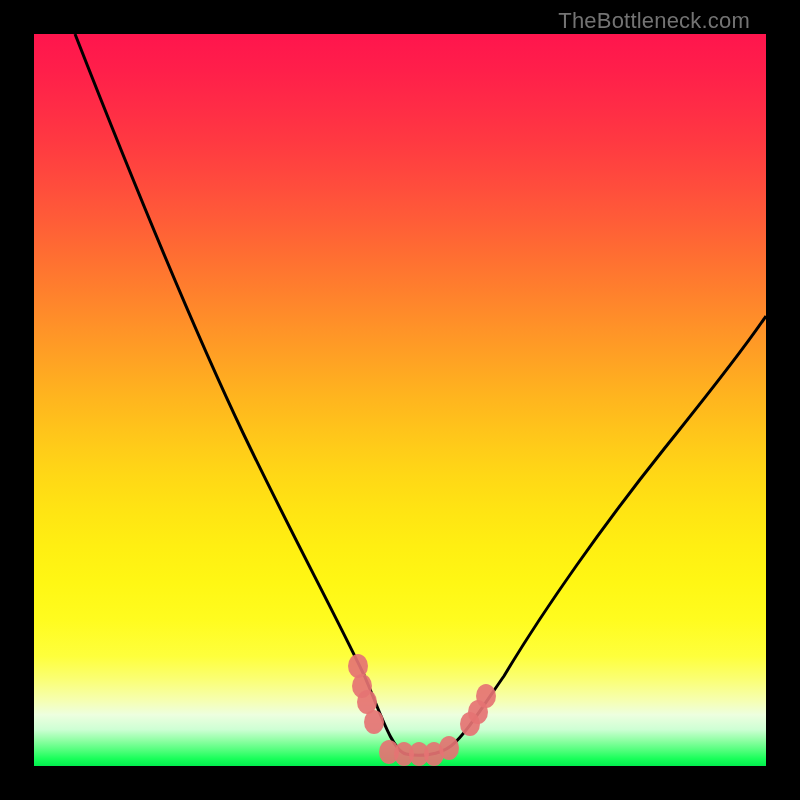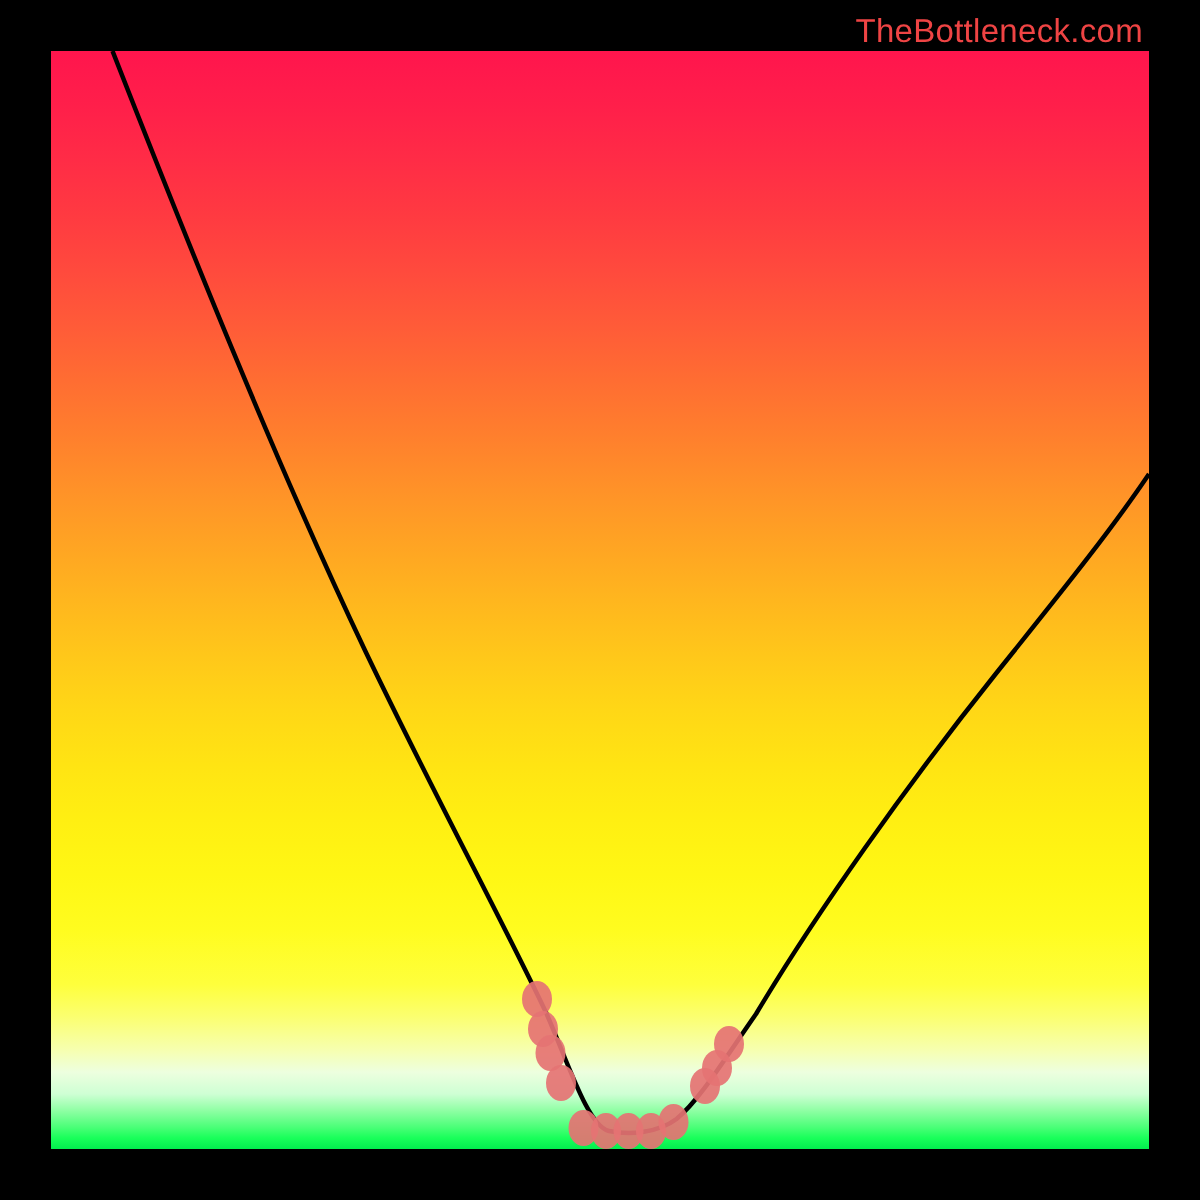--- a/index.html
+++ b/index.html
@@ -27,21 +27,21 @@
 #feff3c 85%,
 #fbff71 88%,
 #f6ffb0 91%,
 #edffdf 93%,
 #ceffd4 95%,
 #8fffa4 96.5%,
 #4bff78 98%,
 #19ff5a 99%,
 #02ee4e 100%)}
 svg.curve{position:absolute;left:0;top:0;width:100%;height:100%;pointer-events:none}
-.watermark{position:absolute;top:8px;right:38px;color:#ef4444;font-size:22px;font-weight:400;letter-spacing:0.2px}
+.watermark{position:absolute;top:8px;right:50px;color:#737373;font-size:22px;font-weight:400;letter-spacing:0.2px}
 </style>
 
 
 
 
 
 <div class="plot-area">
   <div class="gradient"></div>
   <svg class="curve" viewBox="0 0 732 732" preserveAspectRatio="none">
     <path fill="none" stroke="#000" stroke-width="3" d="M41,0

